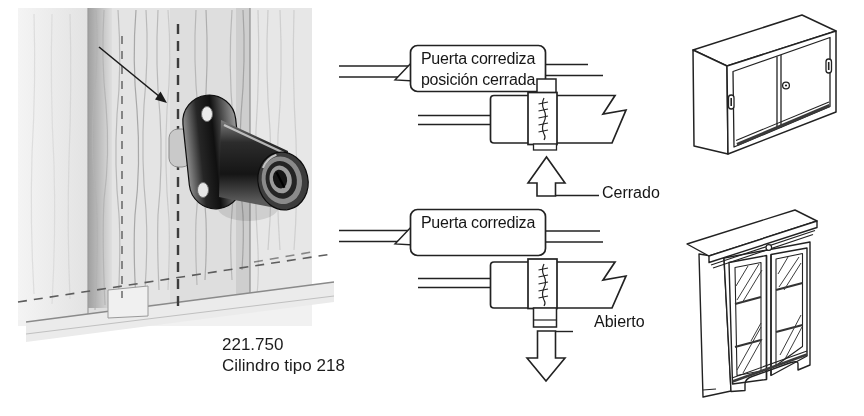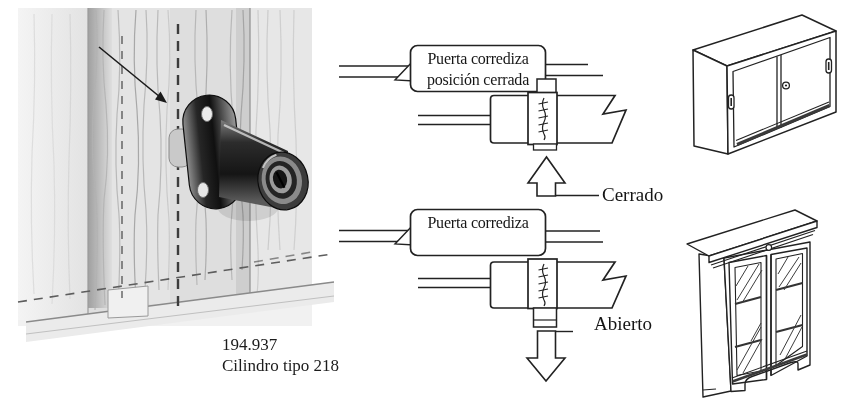--- a/index.html
+++ b/index.html
@@ -1,27 +1,27 @@
 <!DOCTYPE html>
 <html><head>
 <meta charset="utf-8">
 <style>
   html,body{margin:0;padding:0;background:#888;}
   .canvas{
     position:relative;width:864px;height:416px;background:#ffffff;
-    font-family:Liberation Serif, serif;color:#1d1d1d;
+    font-family:Liberation Sans, sans-serif;color:#1d1d1d;
     overflow:hidden;margin:0 auto;
   }
   .art{position:absolute;left:0;top:0;}
   .overlay{position:absolute;white-space:nowrap;}
   .callout-text{
     width:134px;text-align:center;font-size:16px;line-height:21px;
     letter-spacing:-0.2px;color:#161616;
   }
-  .state-text{font-size:19px;color:#151515;}
+  .state-text{font-size:16px;color:#151515;}
   .caption-text{font-size:17px;line-height:21px;color:#1c1c1c;}
 </style>
 </head>
 <body>
 
 <div class="canvas">
 
 <svg class="art" width="864" height="416" viewBox="0 0 864 416">
   <defs>
     <linearGradient id="flangeGrad" x1="0" y1="0" x2="1" y2="0">
@@ -265,17 +265,17 @@
 
 <div class="overlay callout-text" style="left:411px;top:212px;">
   <div>Puerta corrediza</div>
 </div>
 
 <div class="overlay state-text" style="left:602px;top:184px;">Cerrado</div>
 
 <div class="overlay state-text" style="left:594px;top:313px;">Abierto</div>
 
 <div class="overlay caption-text" style="left:222px;top:334px;">
-  <div>194.937</div>
+  <div>221.750</div>
   <div>Cilindro tipo 218</div>
 </div>
 
 </div>
 
 </body></html>

